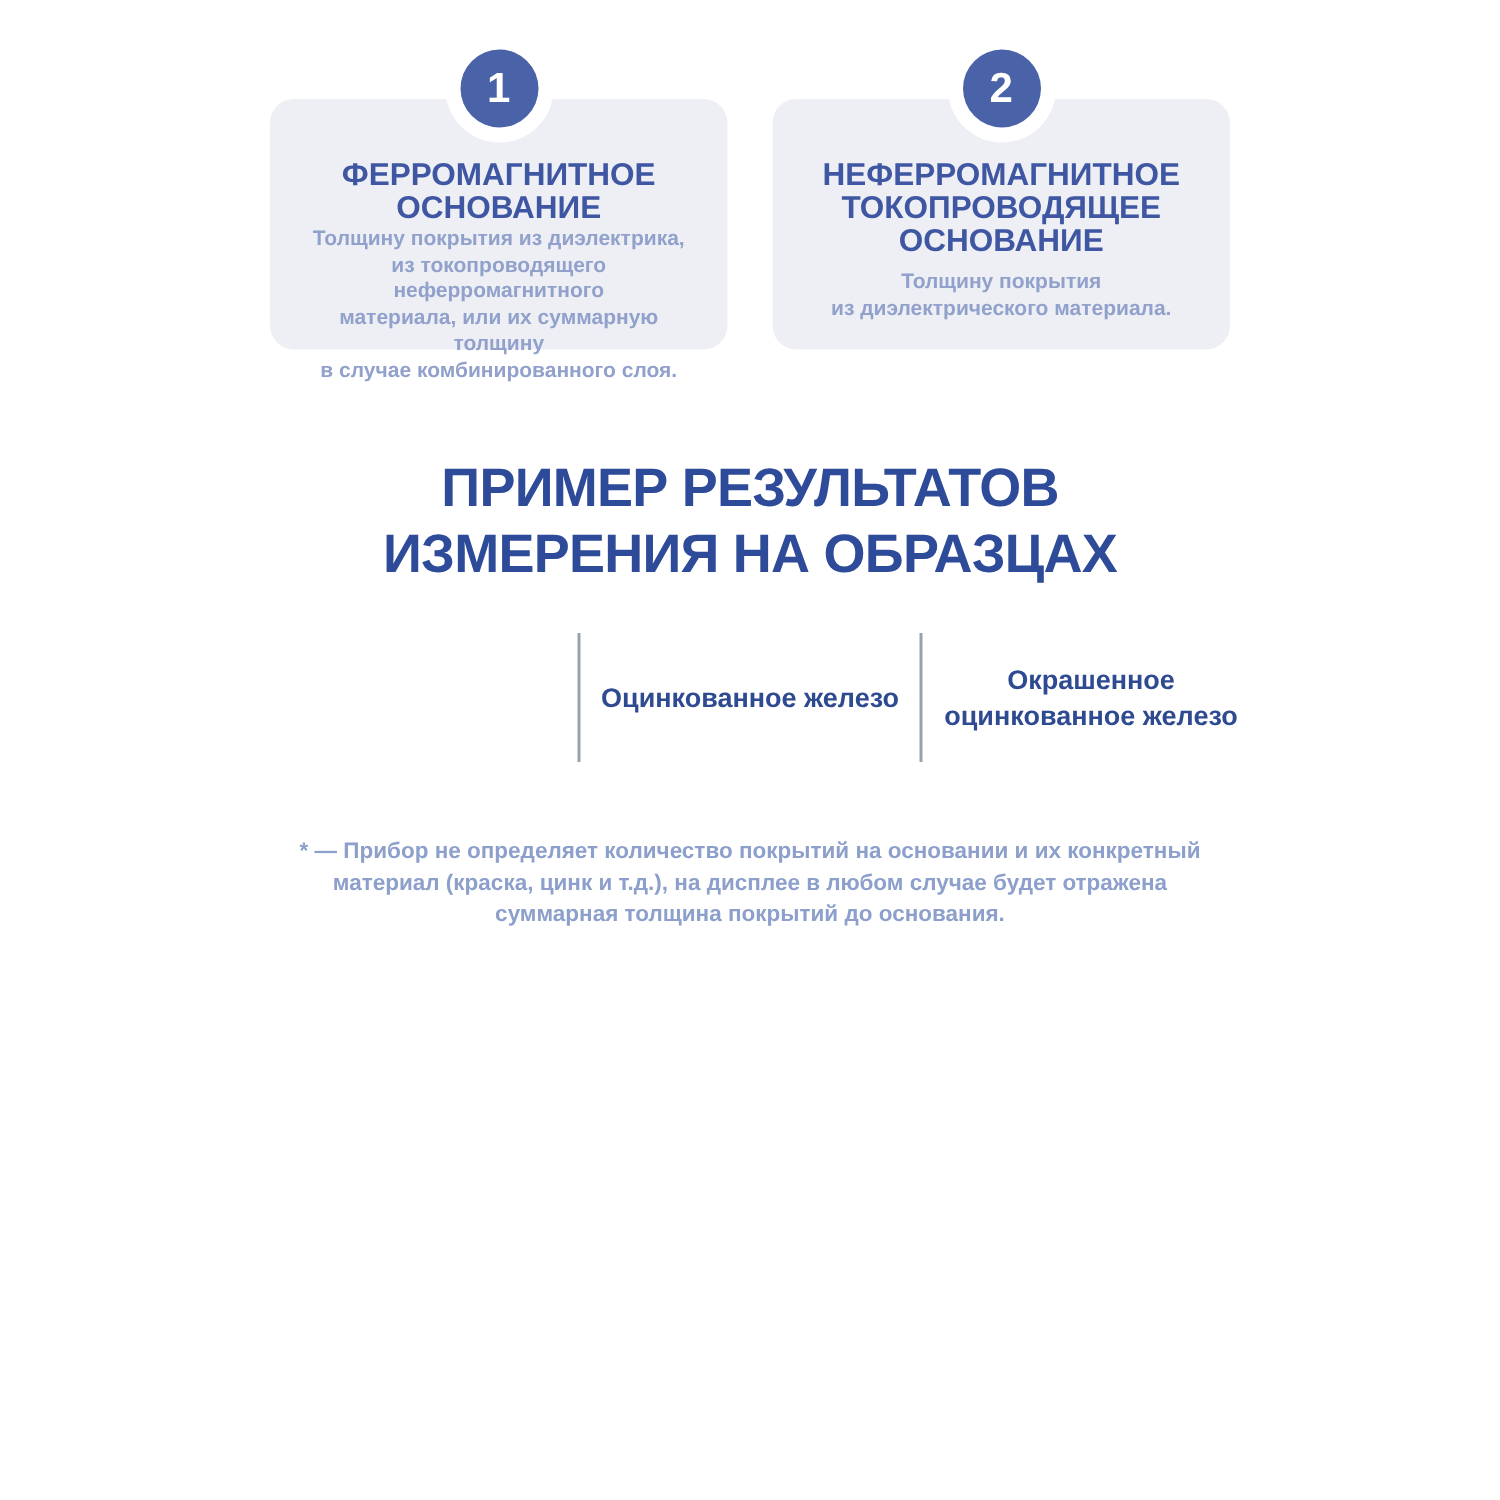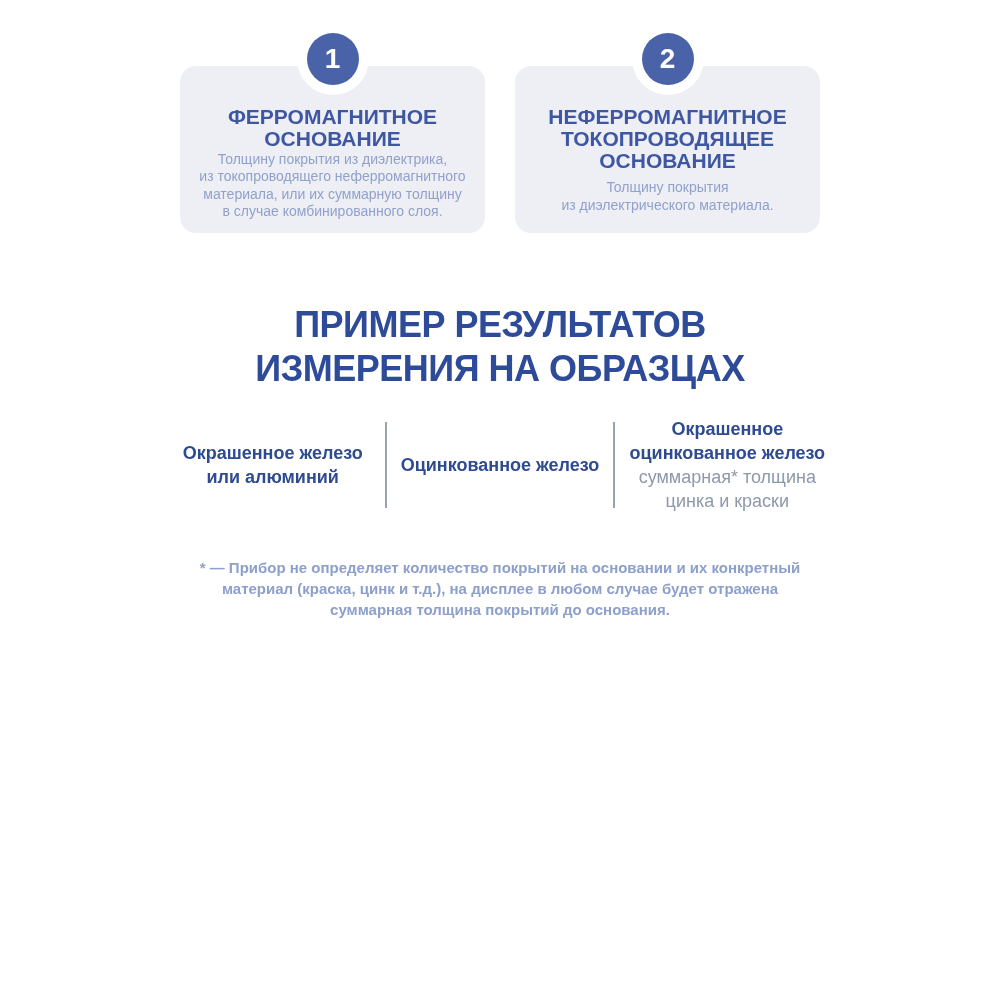--- a/index.html
+++ b/index.html
@@ -89,21 +89,21 @@
   .card-body-wrap{
     flex:1;
     display:flex;
     align-items:center;
     justify-content:center;
   }
   .card-body{
     color:var(--cardBody);
     font-size:14px;
     line-height:17.5px;
-    font-weight:normal;
+    font-weight:bold;
     white-space:pre-line;
   }
   .columns-row{
     margin-top:24px;
     display:flex;
     align-items:center;
     justify-content:center;
     min-height:100px;
   }
   .col{
@@ -173,37 +173,33 @@
     </div>
 
   </div>
 
   <h1 class="big-title title-2">ПРИМЕР РЕЗУЛЬТАТОВ
 ИЗМЕРЕНИЯ НА ОБРАЗЦАХ</h1>
 
   <div class="columns-row">
 
     <div class="col">
-      <div class="col-bold">Окрашенное железо
-или алюминий</div>
     </div>
 
     <div class="v-divider"></div>
 
     <div class="col">
       <div class="col-bold">Оцинкованное железо</div>
     </div>
 
     <div class="v-divider"></div>
 
     <div class="col">
       <div class="col-bold">Окрашенное
 оцинкованное железо</div>
-      <div class="col-light">суммарная* толщина
-цинка и краски</div>
     </div>
 
   </div>
 
   <p class="footnote">* — Прибор не определяет количество покрытий на основании и их конкретный
 материал (краска, цинк и т.д.), на дисплее в любом случае будет отражена
 суммарная толщина покрытий до основания.</p>
 
 </div>
 

